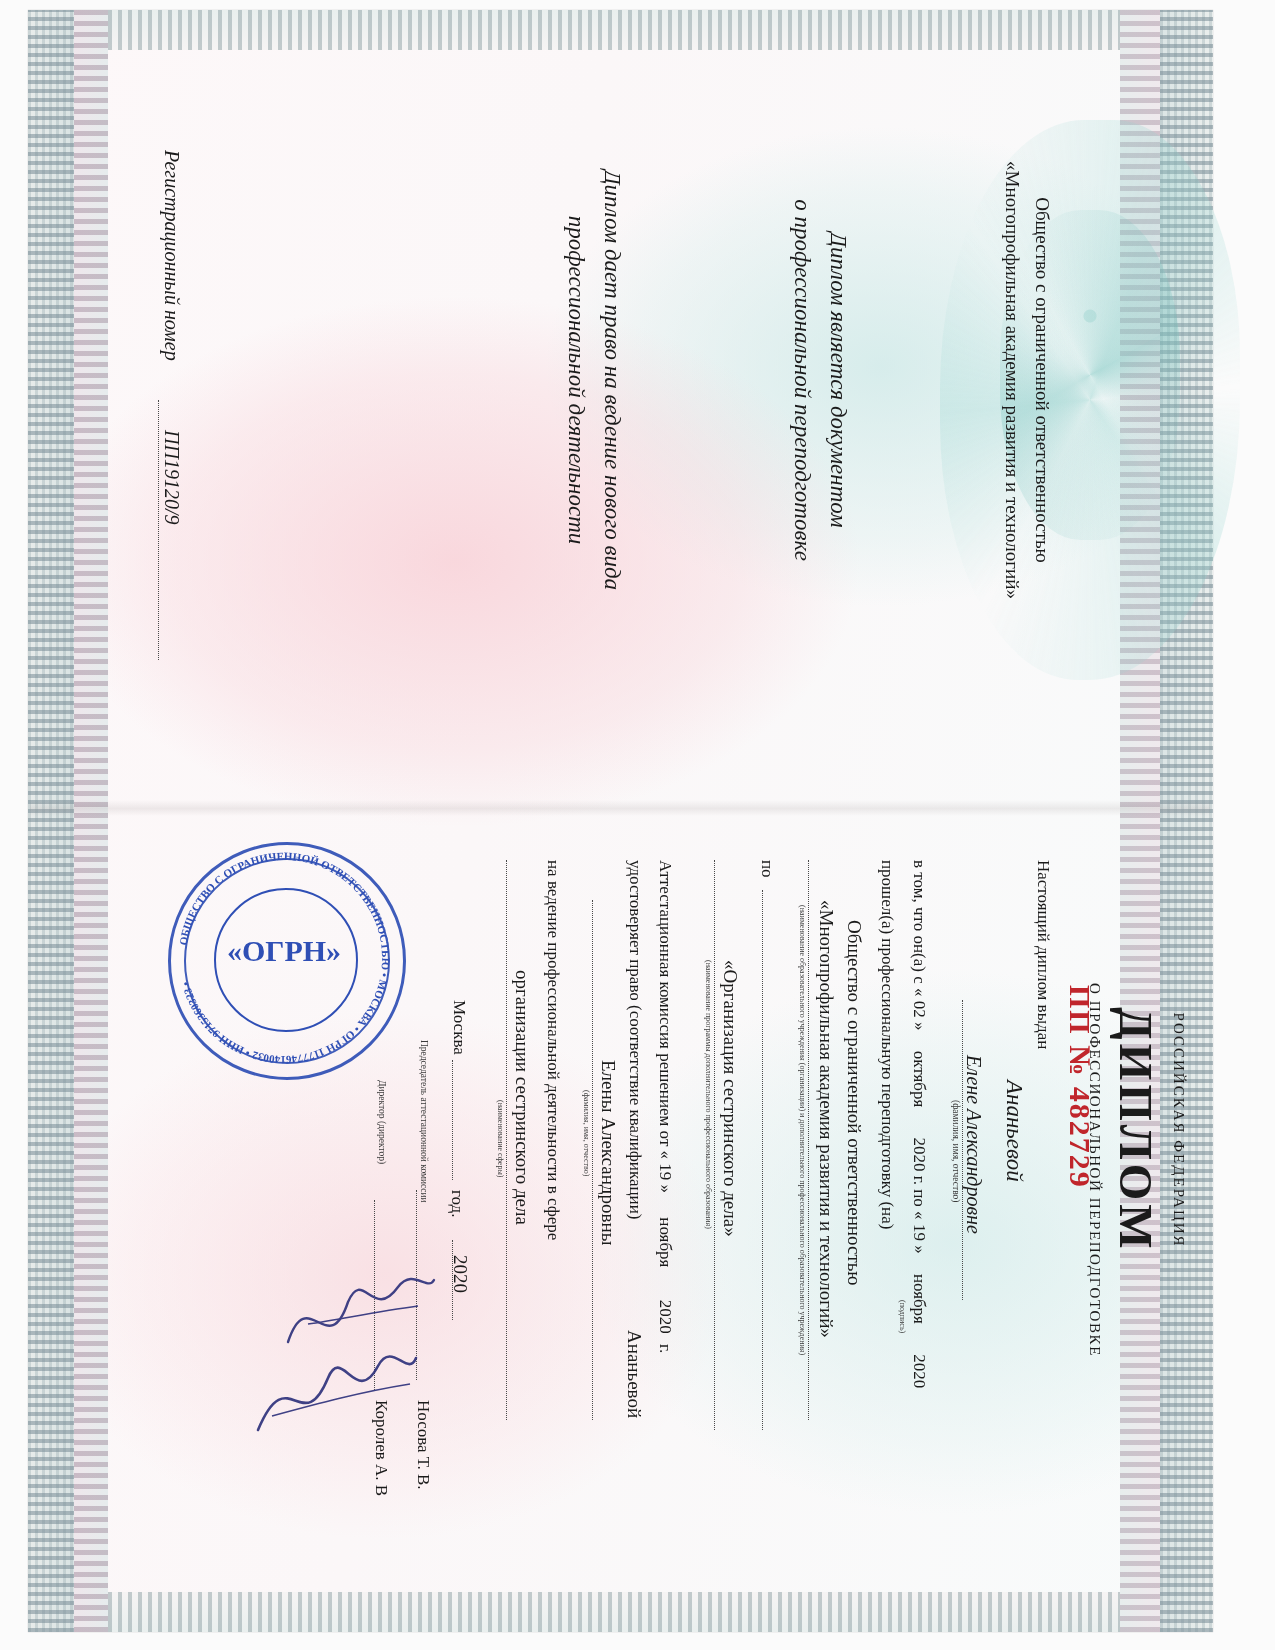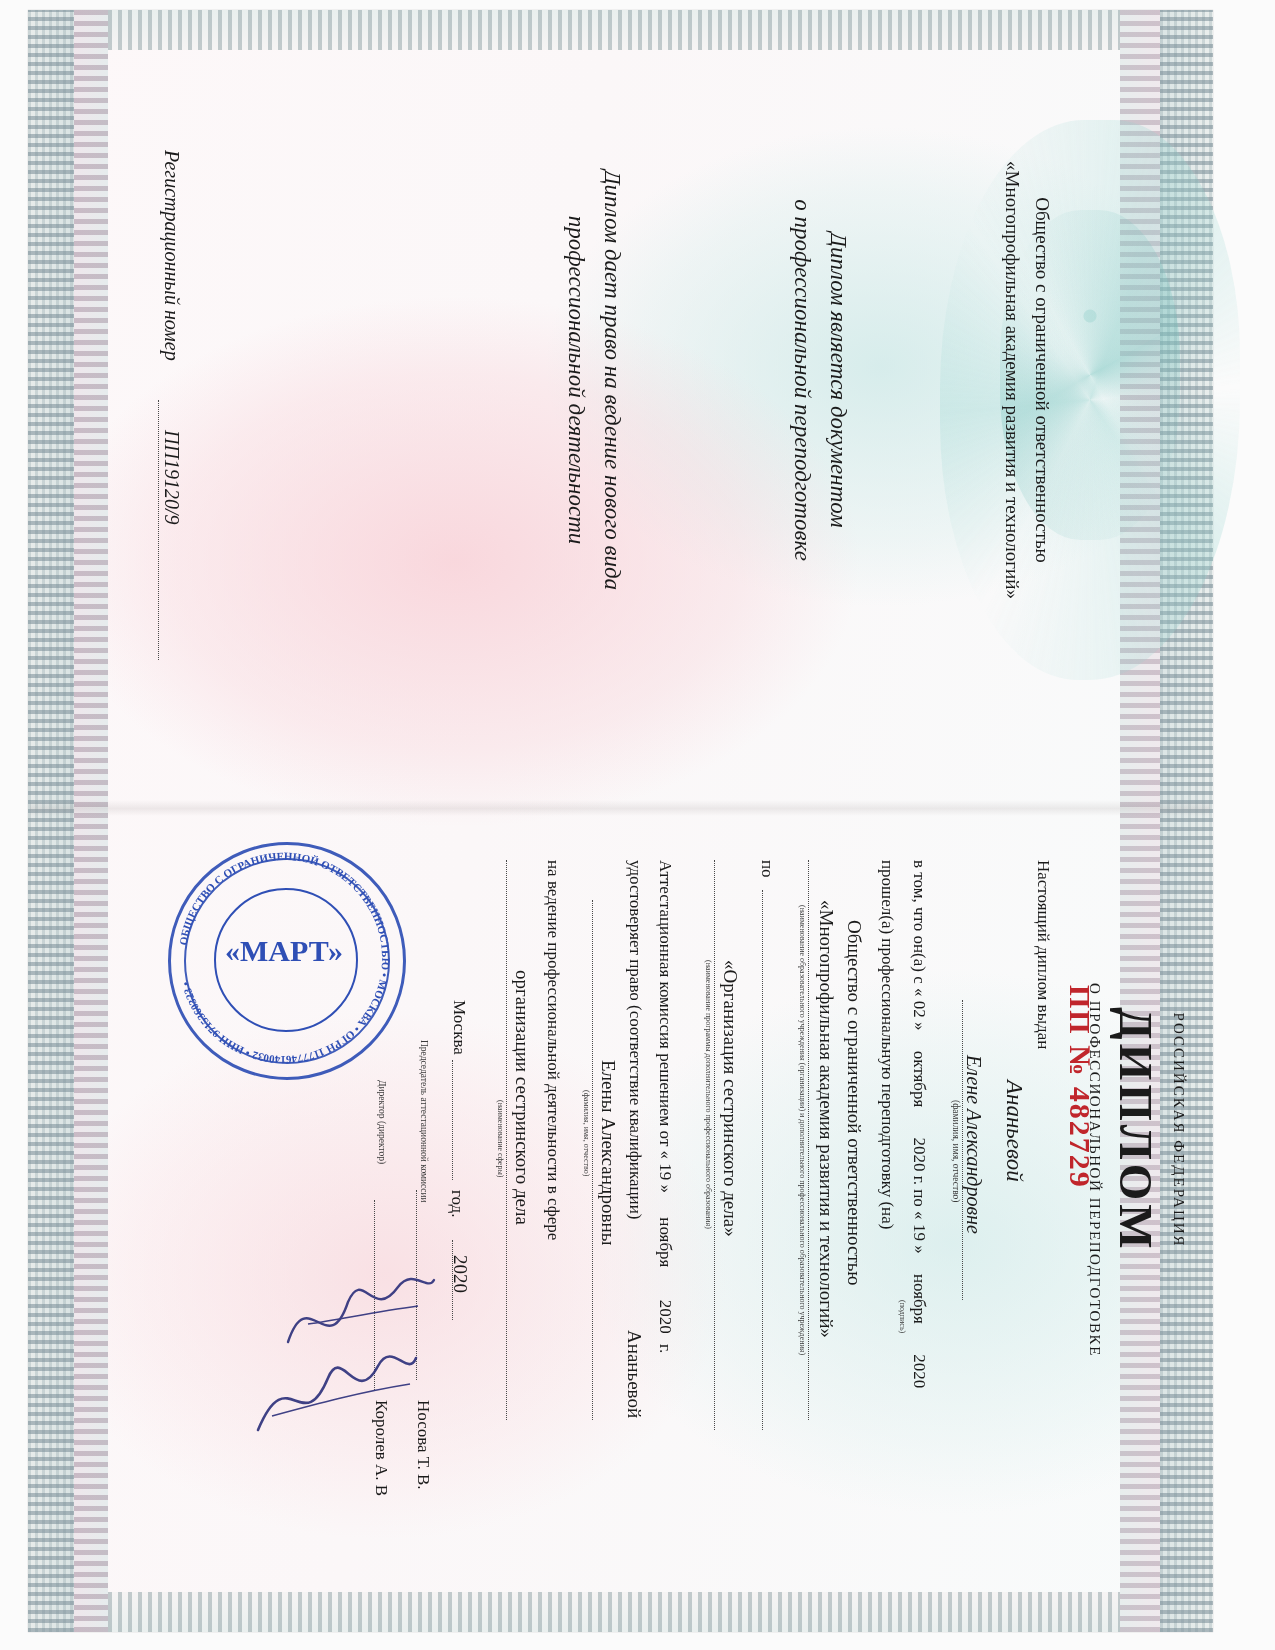--- a/index.html
+++ b/index.html
@@ -237,21 +237,21 @@
 
     <div class="t ital" style="left:150px;top:1092px;">Регистрационный номер</div>
     <div class="t ital" style="left:430px;top:1092px;">ПП19120/9</div>
     <div class="line" style="left:400px;top:1116px;width:260px;"></div>
 
   </div>
 
   <div style="position:absolute;left:168px;top:842px;width:232px;height:232px;">
     <div class="stamp"></div>
     <div class="stamp-core"></div>
-    <div class="stamp-mart" style="left:46px;top:92px;width:140px;">«МАРТ»</div>
+    <div class="stamp-mart" style="left:46px;top:92px;width:140px;">«ОГРН»</div>
     <div class="stamp-ring-text">
       <svg width="232" height="232" viewBox="0 0 232 232">
         <defs>
           <path id="ringpath" d="M 116,116 m -98,0 a 98,98 0 1,1 196,0 a 98,98 0 1,1 -196,0"></path>
         </defs>
         <text font-family="Liberation Serif, serif" font-size="11" font-weight="bold" fill="#2f4fb5">
           <textPath href="#ringpath" startOffset="2%">ОБЩЕСТВО С ОГРАНИЧЕННОЙ ОТВЕТСТВЕННОСТЬЮ • МОСКВА • ОГРН 1177746140032 • ИНН 9715360323 •</textPath>
         </text>
       </svg>
     </div>

